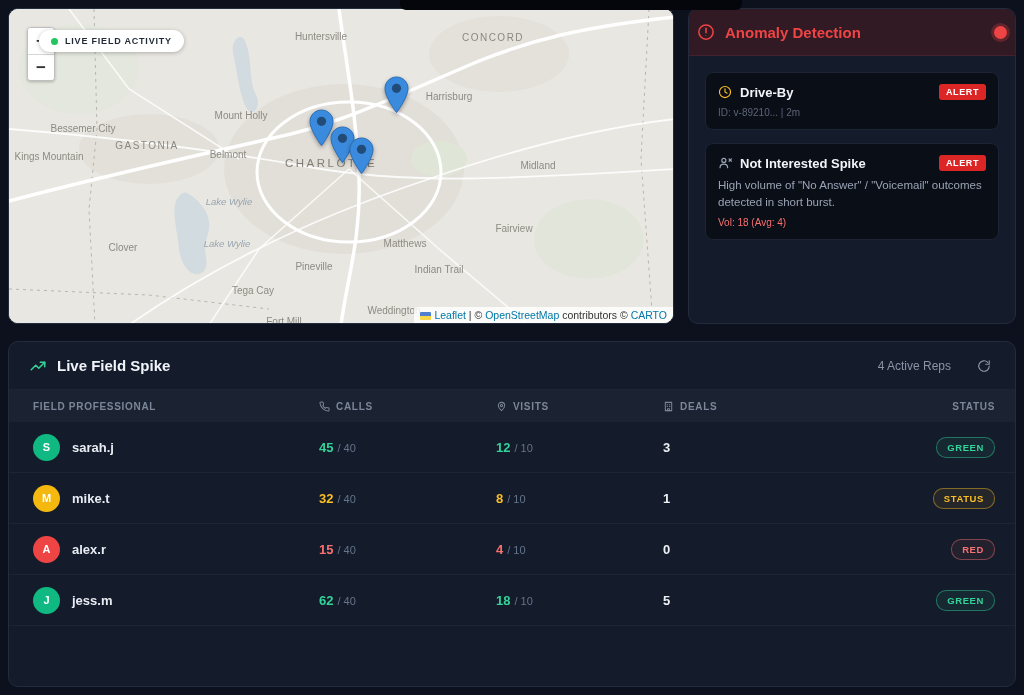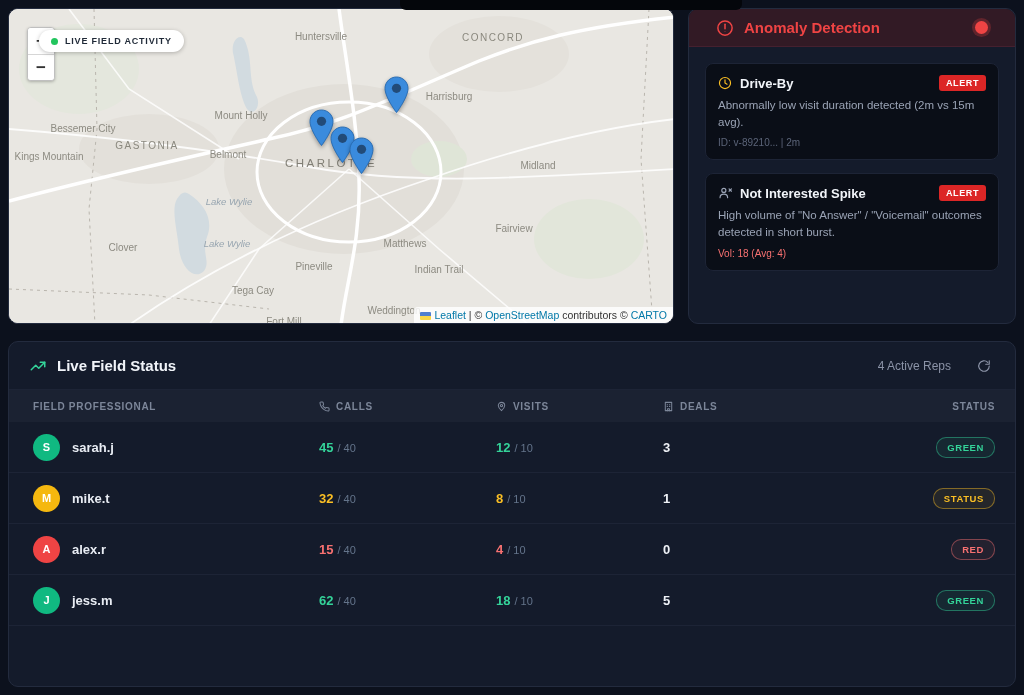--- a/index.html
+++ b/index.html
@@ -64,22 +64,22 @@
   .map-attribution a { color:#0078a8; text-decoration:none; cursor:pointer; }
   .ua-flag { display:inline-block; width:11px; height:8px; vertical-align:middle; margin-right:3px;
     background:linear-gradient(to bottom, #4e7fd0 50%, #f7d648 50%); border-radius:1px; }
 
   
   .anomaly-panel {
     flex:1; background:#141b2b; border:1px solid #232b3e; border-radius:10px;
     overflow:hidden; display:flex; flex-direction:column;
   }
   .anomaly-header {
-    height:38px; background:#321a25; border-bottom:1px solid #45202f;
-    display:flex; align-items:center; gap:10px; padding:0 27px;
+    height:47px; background:#321a25; border-bottom:1px solid #45202f;
+    display:flex; align-items:center; gap:10px; padding:0 8px;
   }
   .anomaly-title { color:#ef4444; font-weight:bold; font-size:15px; flex:1; }
   .pulse-dot { width:13px; height:13px; border-radius:50%; background:#ef4444;
     box-shadow:0 0 0 3px rgba(239,68,68,.25); }
   .anomaly-body { padding:16px; display:flex; flex-direction:column; gap:13px; }
   .alert-card {
     background:#0a0e17; border:1px solid #1d2436; border-radius:8px; padding:11px 12px;
   }
   .alert-top { display:flex; align-items:center; gap:8px; }
   .alert-title { font-size:13px; font-weight:bold; color:#f1f4f9; flex:1; }
@@ -259,21 +259,20 @@
 
         <div class="alert-card">
           <div class="alert-top">
             <svg class="ic" width="14" height="14" viewBox="0 0 24 24" fill="none" stroke="#fbbf24" stroke-width="2" stroke-linecap="round">
               <circle cx="12" cy="12" r="9.5"></circle>
                 <polyline points="12 6.5 12 12 15.5 14"></polyline>
             </svg>
             <span class="alert-title">Drive-By</span>
             <span class="alert-badge">ALERT</span>
           </div>
-          <div class="alert-desc">Abnormally low visit duration detected (2m vs 15m avg).</div>
           <div class="alert-meta">ID: v-89210... | 2m</div>
         </div>
 
         <div class="alert-card">
           <div class="alert-top">
             <svg class="ic" width="14" height="14" viewBox="0 0 24 24" fill="none" stroke="#9aa3b5" stroke-width="2" stroke-linecap="round">
               <circle cx="10" cy="7.5" r="3.5"></circle>
                 <path d="M3.5 20c0-3.6 2.9-6 6.5-6s6.5 2.4 6.5 6"></path>
                 <line x1="19" y1="5" x2="23" y2="9"></line>
                 <line x1="23" y1="5" x2="19" y2="9"></line>
@@ -288,21 +287,21 @@
       </div>
     </div>
   </div>
 
   <div class="status-panel">
     <div class="status-header">
       <svg class="ic" width="18" height="18" viewBox="0 0 24 24" fill="none" stroke="#34d399" stroke-width="2" stroke-linecap="round" stroke-linejoin="round">
         <polyline points="3 17 9 11 13 15 21 7"></polyline>
           <polyline points="15 7 21 7 21 13"></polyline>
       </svg>
-      <span class="status-title">Live Field Status</span>
+      <span class="status-title">Live Field Spike</span>
       <span class="active-reps">4 Active Reps</span>
       <span class="refresh-btn">
         <svg class="ic" width="14" height="14" viewBox="0 0 24 24" fill="none" stroke="#8b93a7" stroke-width="2" stroke-linecap="round" stroke-linejoin="round">
           <path d="M21 12a9 9 0 1 1-2.64-6.36"></path>
             <polyline points="21 3 21 9 15 9"></polyline>
         </svg>
       </span>
     </div>
 
     <div class="t-head">

